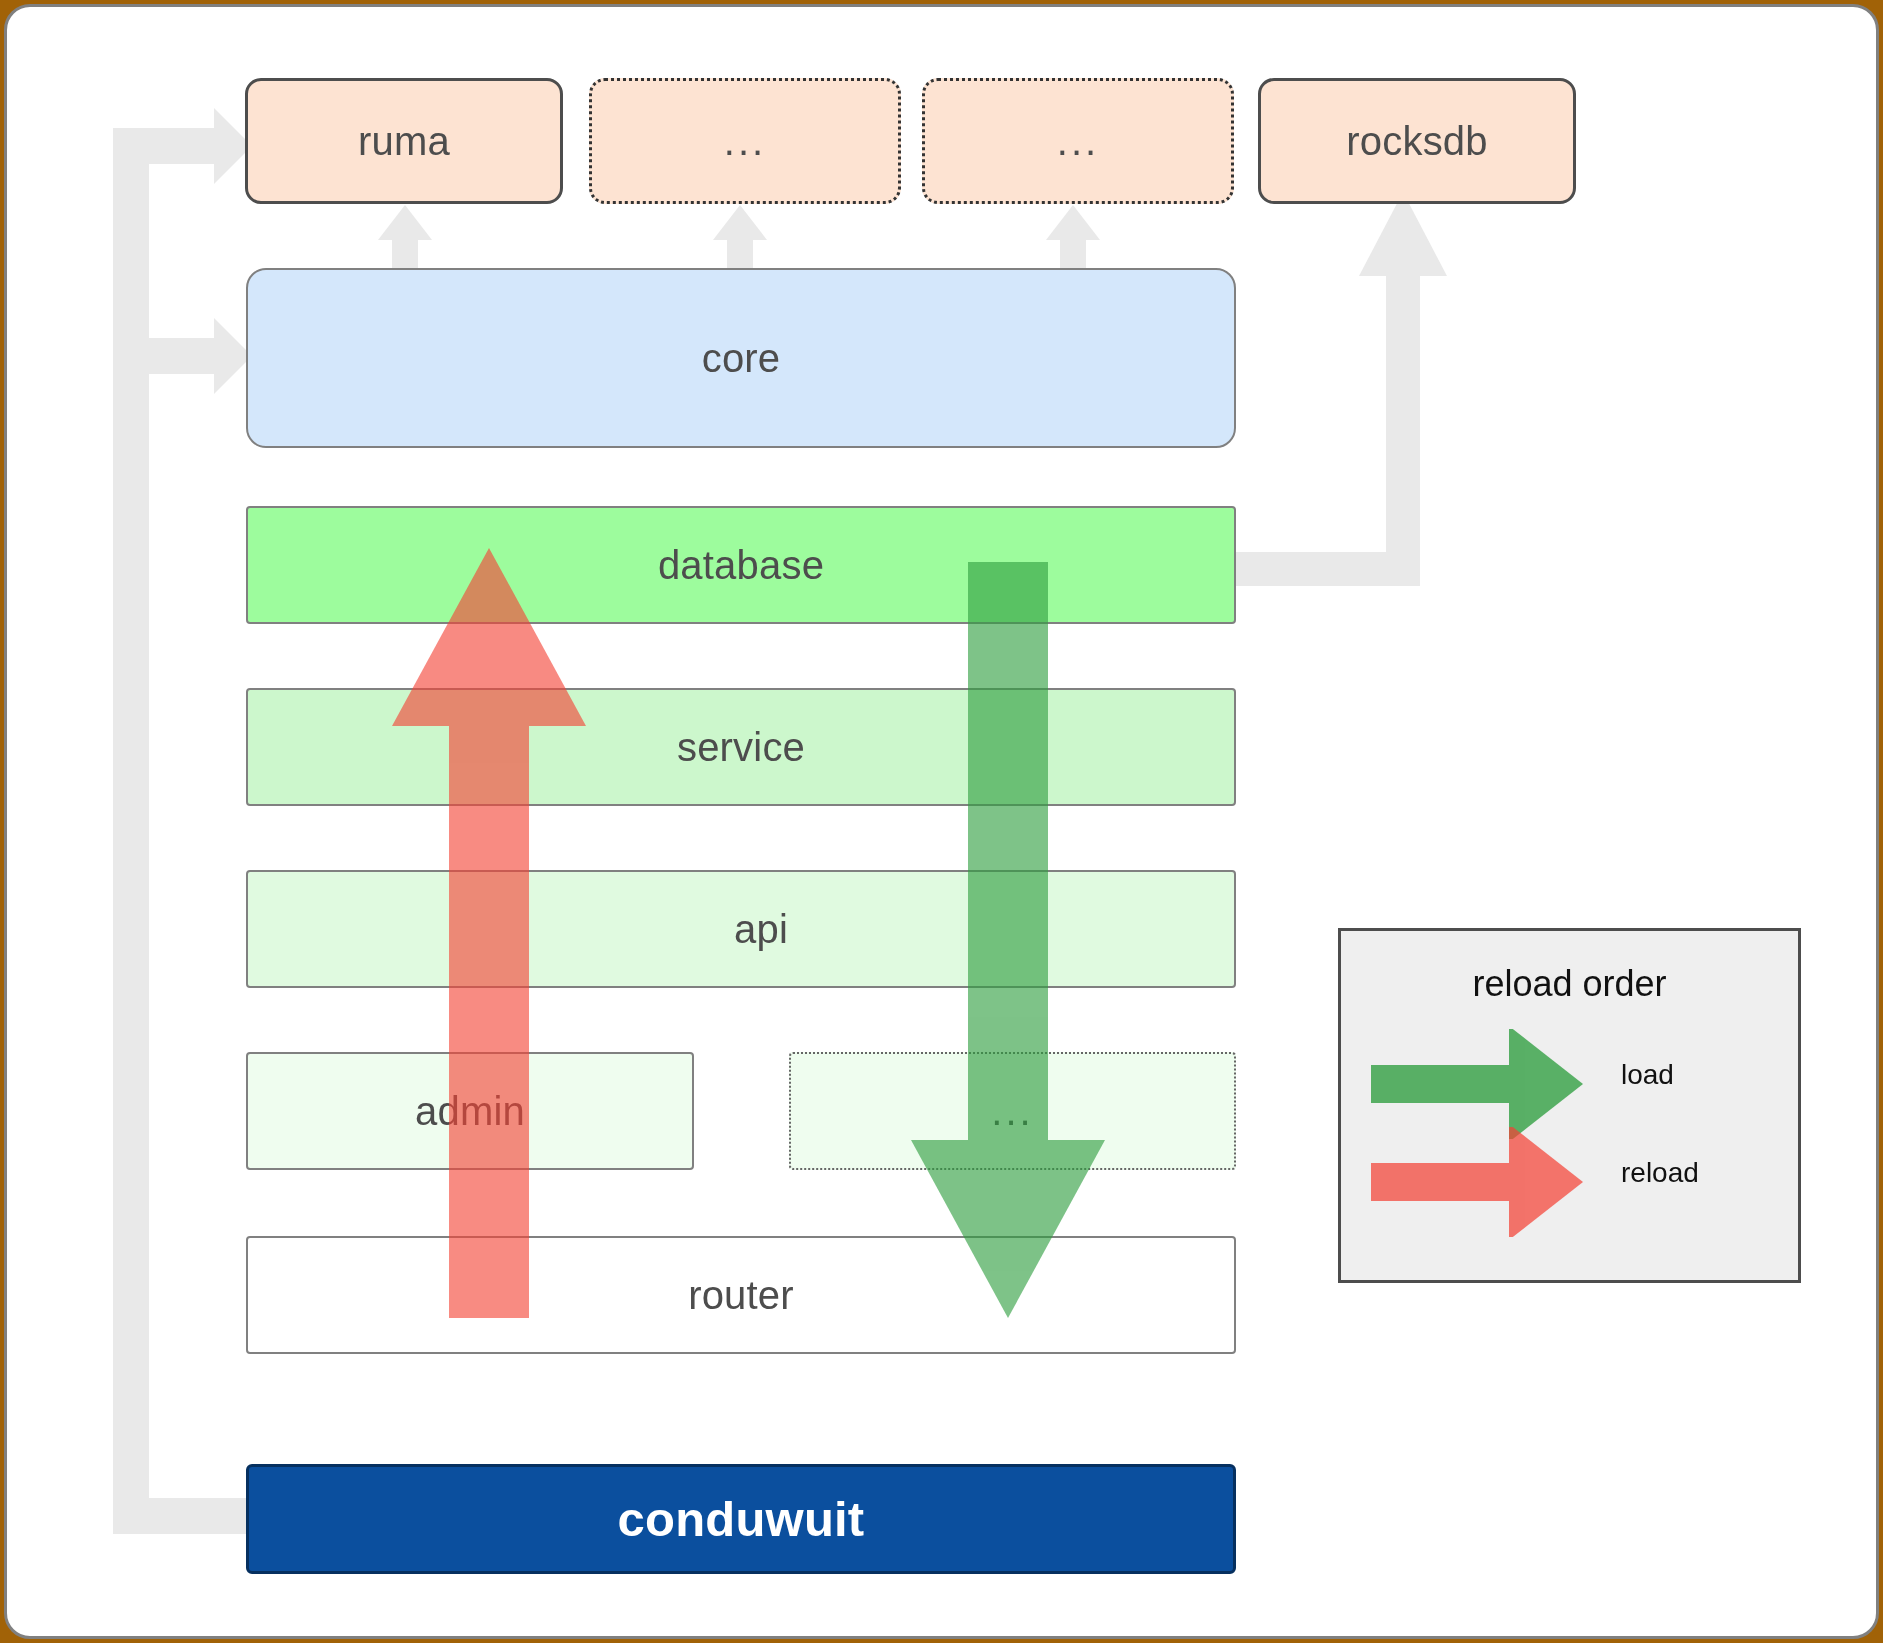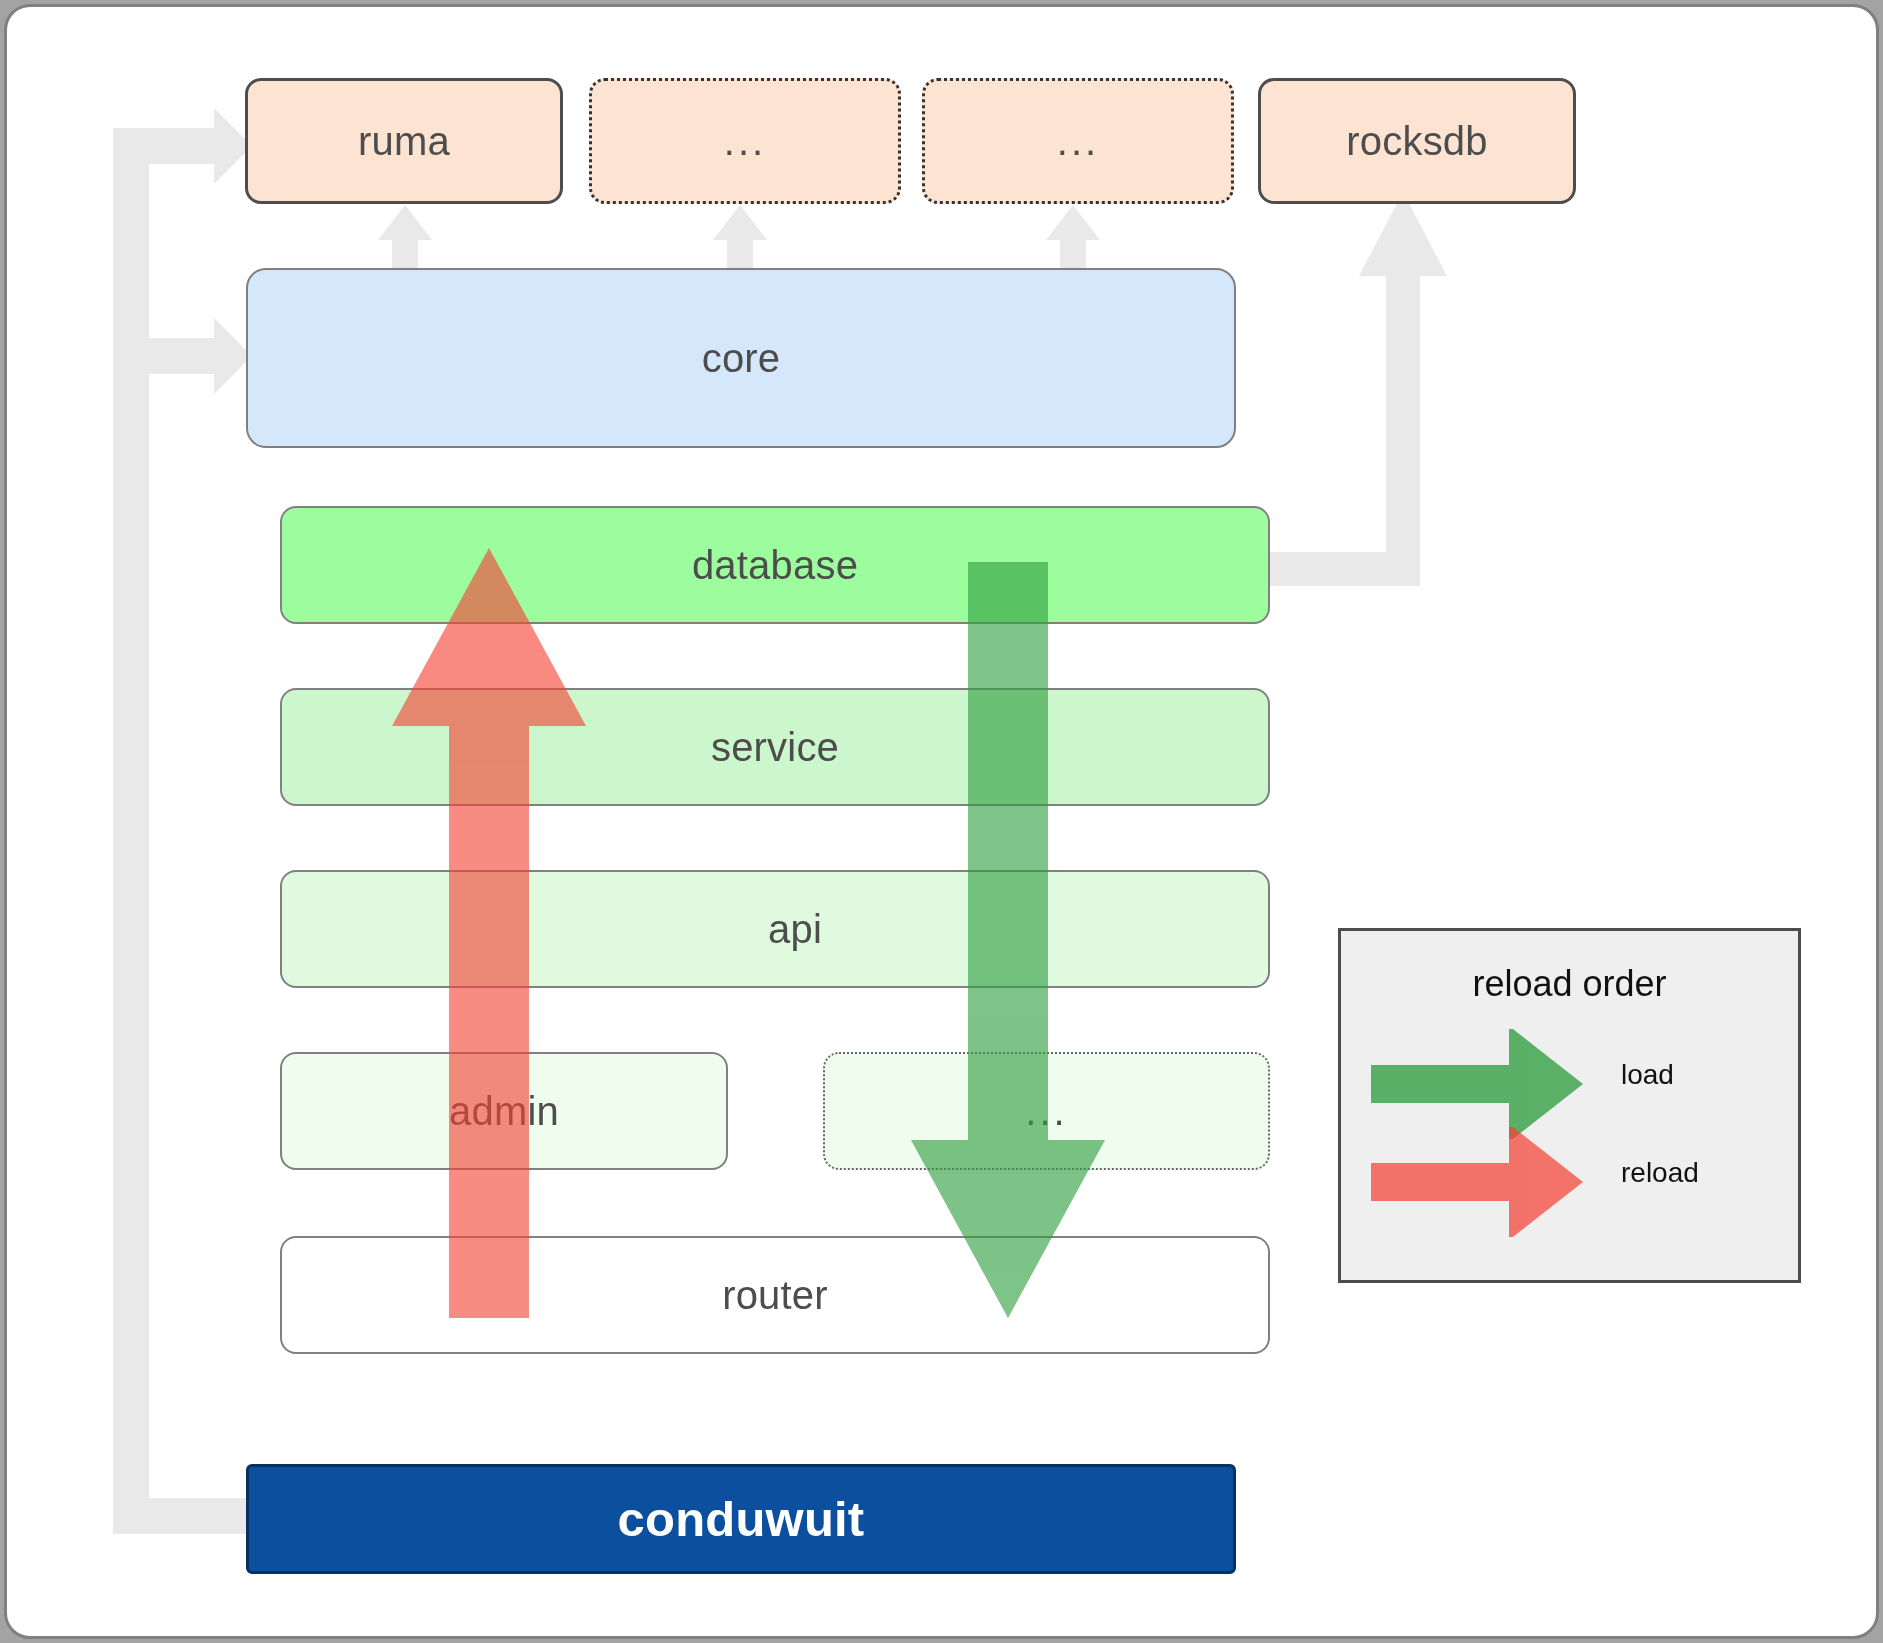--- a/index.html
+++ b/index.html
@@ -7,21 +7,21 @@
     padding: 0;
     background: #ffffff;
   }
   body {
     font-family: "Liberation Sans", sans-serif;
   }
   #canvas {
     position: relative;
     width: 1883px;
     height: 1643px;
-    background: #a3a3a3;
+    background: #a16207;
     overflow: hidden;
     text-decoration: underline;
   }
   .frame {
     position: absolute;
     left: 4px;
     top: 4px;
     width: 1875px;
     height: 1635px;
     border: 3px solid #808080;
@@ -51,23 +51,22 @@
     border: 3px dotted #333333;
   }
   .node.core {
     background: #d4e7fb;
     border: 2px solid #808080;
     border-radius: 20px;
     font-size: 40px;
   }
   .node.layer {
     border: 2px solid #808080;
-    border-radius: 16px;
-    font-size: 40px;
-    margin-left: 34px;
+    border-radius: 4px;
+    font-size: 40px;
   }
   .node.layer.dotted {
     border: 2px dotted #666666;
   }
   .node.root {
     background: #0b4f9e;
     border: 3px solid #06305f;
     border-radius: 6px;
     color: #ffffff;
     font-size: 49px;

